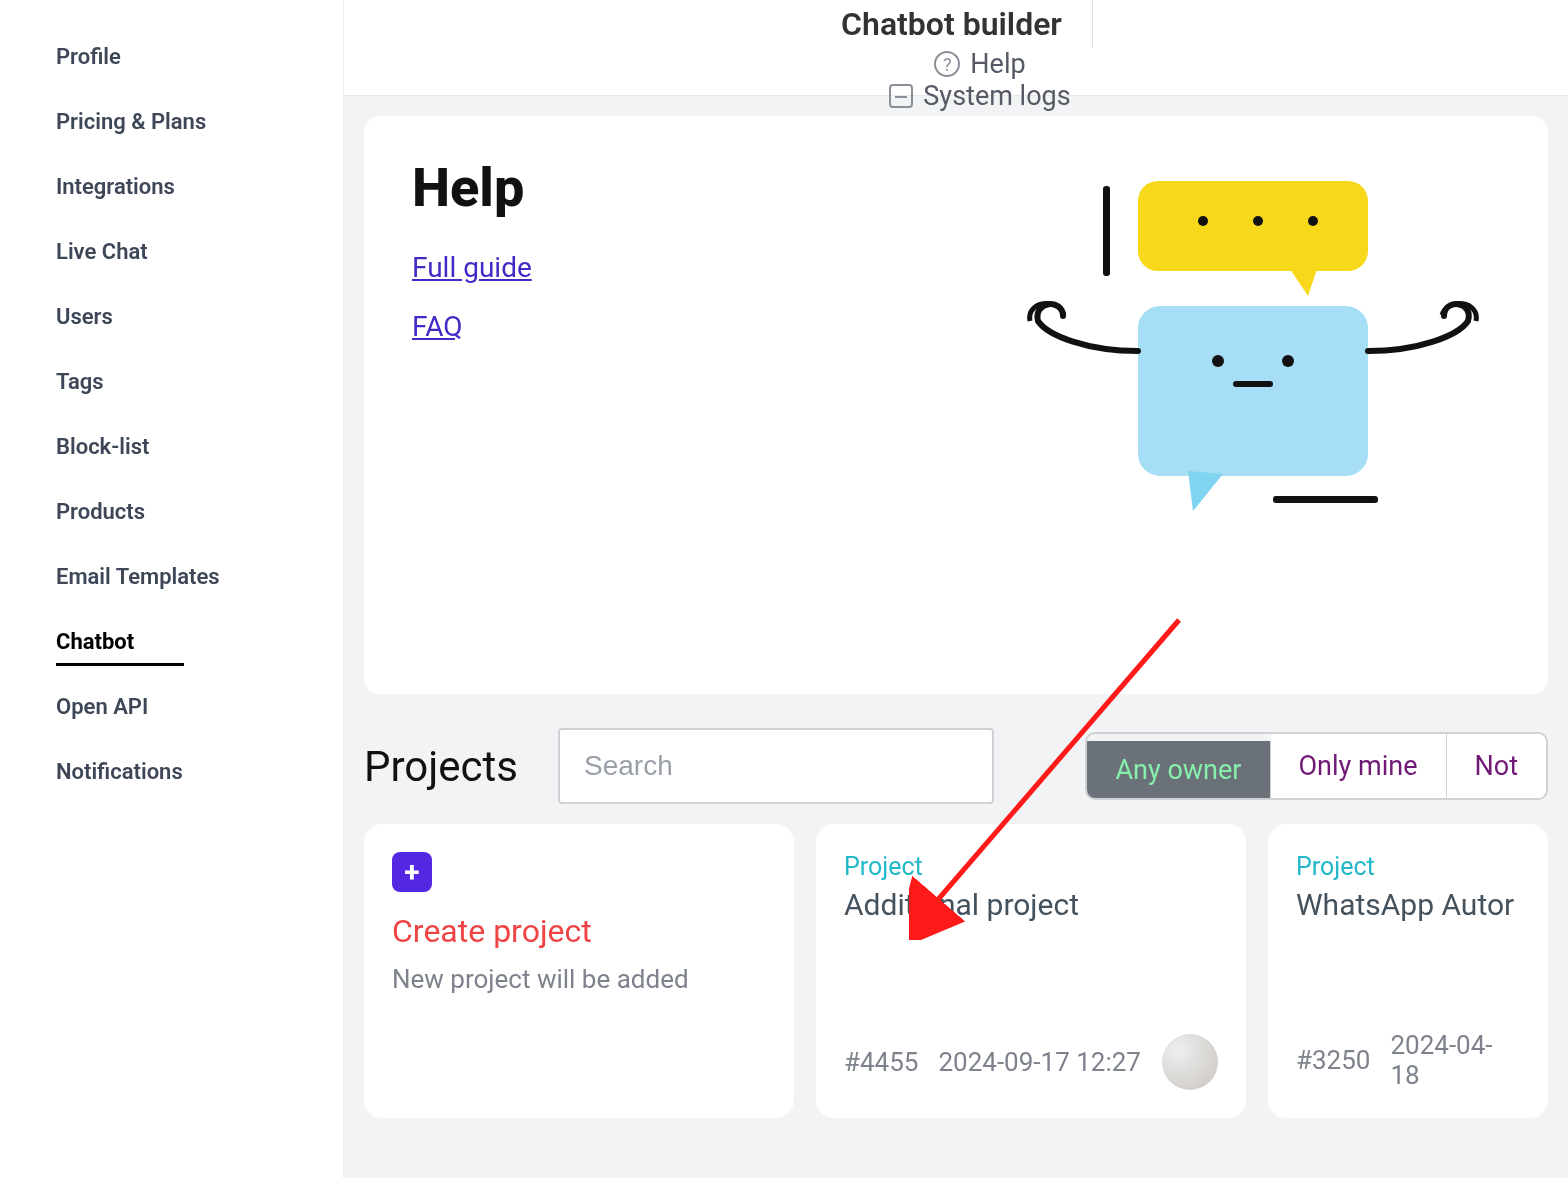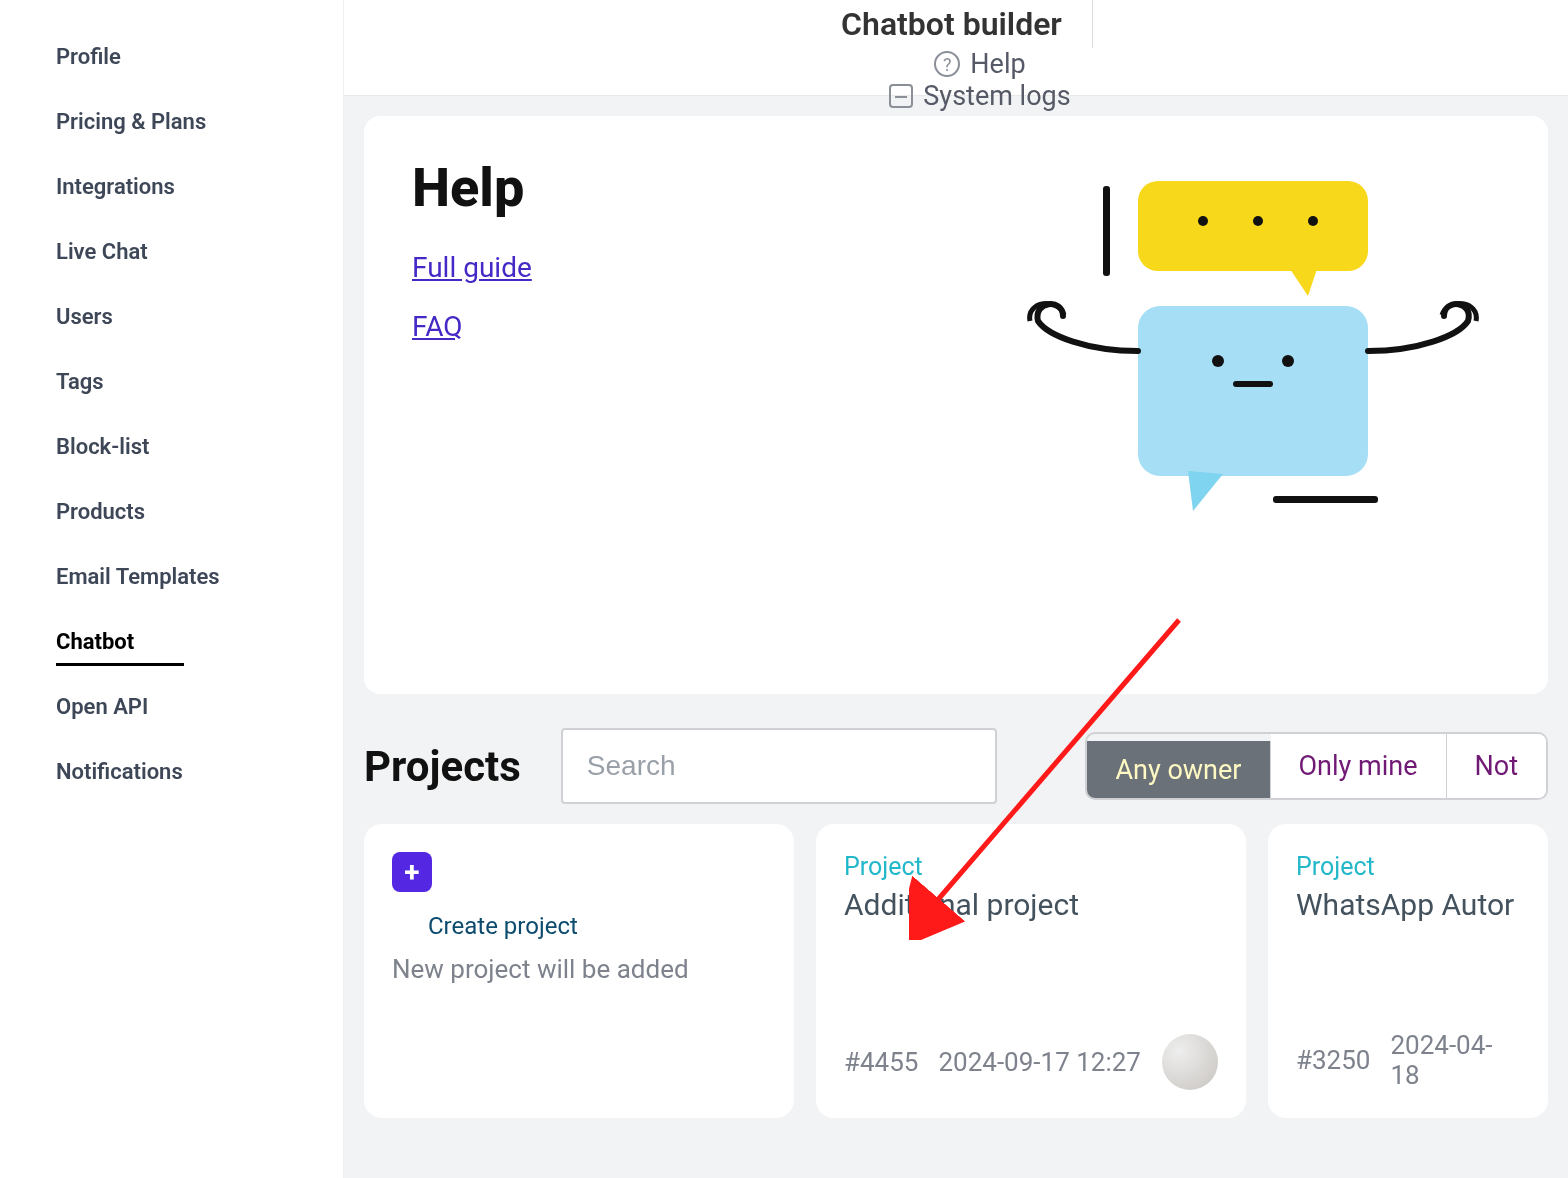--- a/index.html
+++ b/index.html
@@ -112,21 +112,21 @@
       right: 40px; top: 50px;
       width: 500px; height: 360px;
     }
 
     
     .projects-bar {
       display: flex; align-items: center;
       margin: 34px 20px 20px 20px;
       gap: 40px;
     }
-    .projects-title { font-size: 42px; font-weight: 700; color: #111; }
+    .projects-title { font-size: 42px; font-weight: 400; color: #111; }
     .search {
       flex: 0 0 436px;
       height: 76px;
       border: 2px solid #cfd1d4;
       border-radius: 4px;
       font-size: 28px;
       padding: 0 24px;
       color: #222;
     }
     .search::placeholder { color: #9aa0a8; }
@@ -140,42 +140,42 @@
     }
     .filter-btn {
       padding: 0 28px;
       font-size: 27px;
       display: flex; align-items: center;
       background: #fff; color: #701a75;
       border-right: 1px solid #cfd1d4;
       cursor: pointer;
     }
     .filter-btn:last-child { border-right: none; }
-    .filter-btn.active { background: #6b7178; color: #fef9c3; margin-top: 7px; }
+    .filter-btn.active { background: #6b7178; color: #86efac; margin-top: 7px; }
 
     
     .cards-row {
       display: flex; gap: 22px;
       margin: 0 20px;
     }
     .proj-card {
       background: #fff; border-radius: 18px;
       width: 430px; height: 294px;
       padding: 28px 28px;
       position: relative;
       overflow: hidden;
     }
     .plus-badge {
       width: 40px; height: 40px;
       background: #5427e3; border-radius: 8px;
       display: flex; align-items: center; justify-content: center;
       color: #fff; font-size: 28px; font-weight: 700;
     }
     .create-title {
-      font-size: 24px; color: #0c4a6e; margin-top: 20px; margin-left: 36px;
+      font-size: 32px; color: #ef4444; margin-top: 20px;
     }
     .create-sub {
       font-size: 26px; color: #7d828c; margin-top: 14px;
     }
     .p-label {
       color: #22b8c9; font-size: 25px; font-weight: 400;
     }
     .p-name {
       font-size: 30px; color: #44525e; margin-top: 6px;
     }

